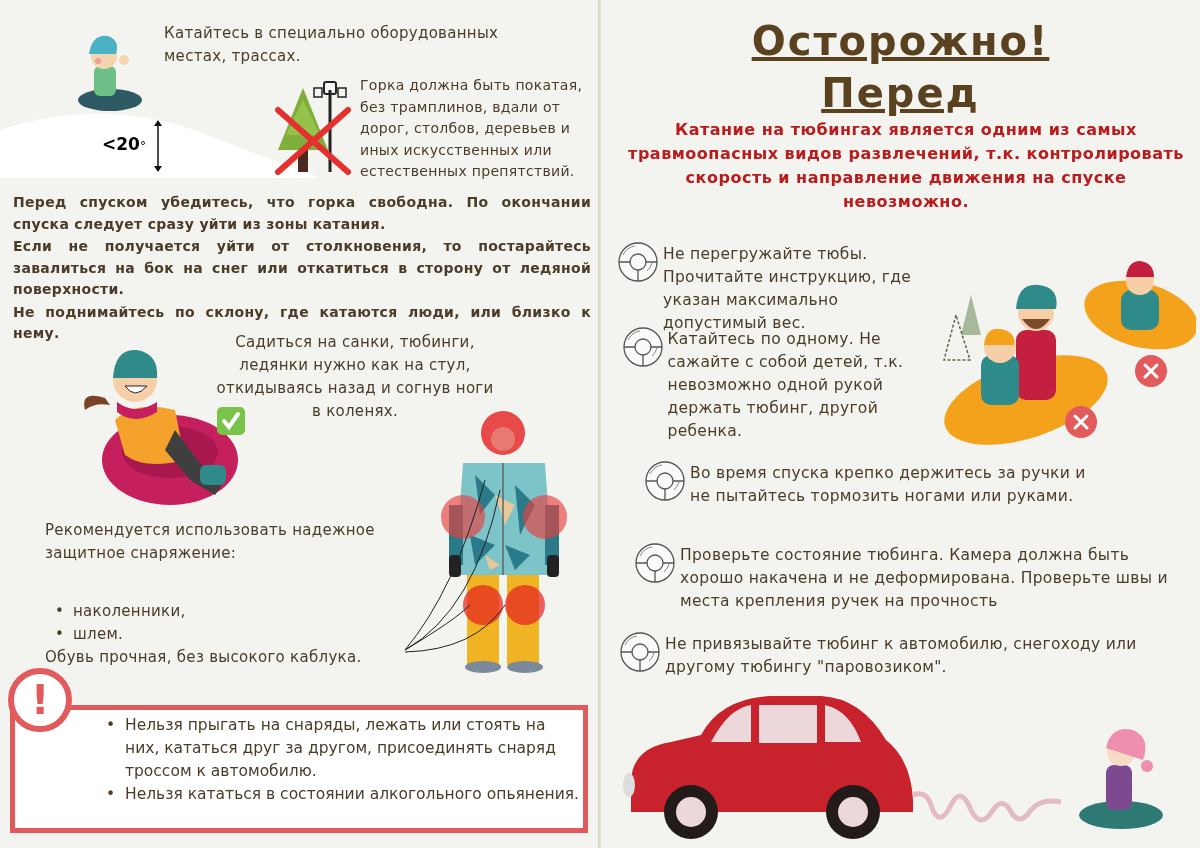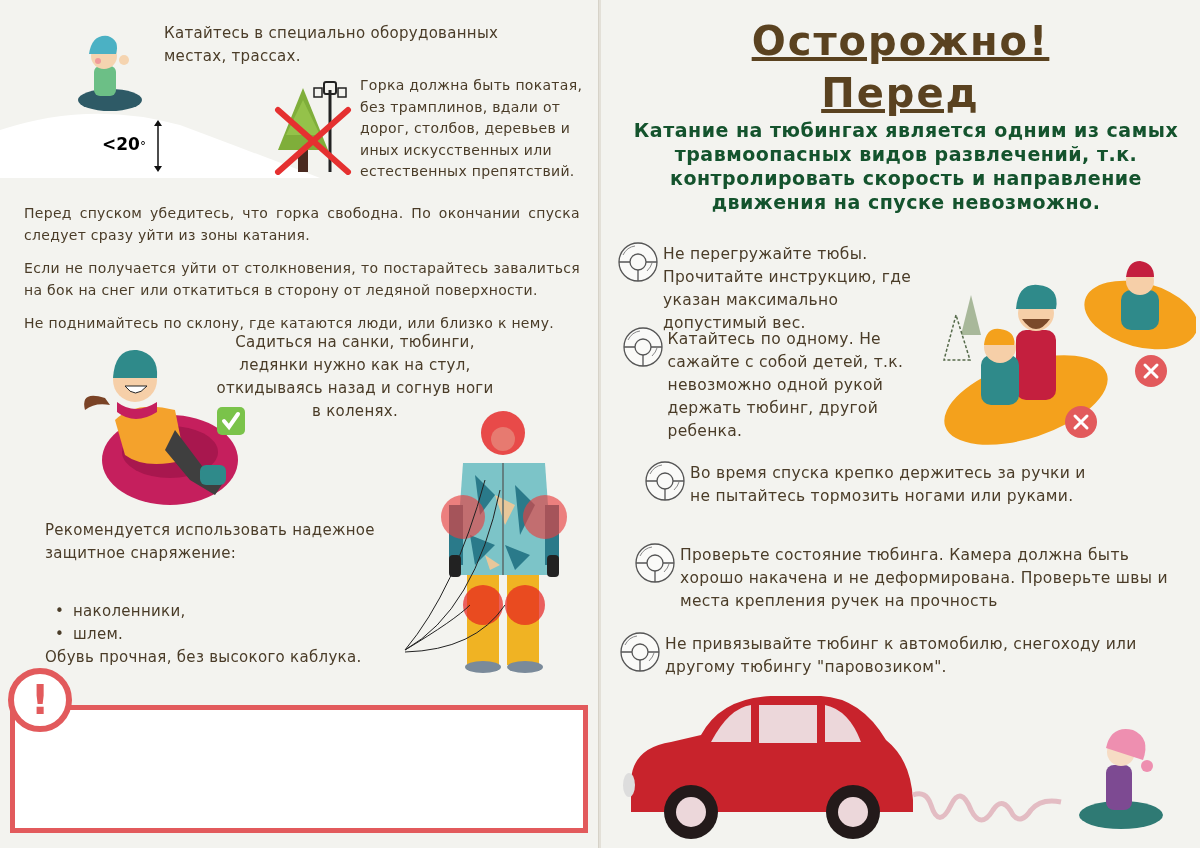--- a/index.html
+++ b/index.html
@@ -17,21 +17,21 @@
   .abs { position: absolute; }
   .txt { font-size: 15px; line-height: 23px; color: #4a3c28; letter-spacing: 0.3px; }
 
   
   .hill { position: absolute; left: 0; top: 100px; width: 320px; height: 80px; }
   .temp-label { position: absolute; left: 102px; top: 134px; font-size: 17px; font-weight: bold; color: #000000; text-align: center; }
   .temp-label small { font-size: 12px; font-weight: normal; }
   .t1 { left: 164px; top: 22px; width: 400px; }
   .t2 { left: 360px; top: 75px; width: 240px; font-size: 14px; line-height: 21.5px; }
   .para { left: 12px; top: 191px; width: 580px; font-size: 14px; line-height: 21.5px; text-align: justify; text-align-last: left; }
-  .para p { margin: 12px; }
+  .para p { margin: 1px; font-weight: bold; }
   .sit { left: 210px; top: 331px; width: 290px; text-align: center; line-height: 23px; }
   .gear { left: 45px; top: 519px; width: 380px; }
   .gear ul { list-style: none; margin-top: 35px; }
   .gear li { padding-left: 28px; position: relative; }
   .gear li::before { content: "•"; position: absolute; left: 10px; }
 
   .warn-box {
     position: absolute; left: 10px; top: 705px; width: 578px; height: 128px;
     border: 5px solid #e25a5c; background: #ffffff;
   }
@@ -42,21 +42,21 @@
     font-size: 40px; font-weight: bold; color: #e25a5c; font-family: "DejaVu Sans", sans-serif;
   }
   .warn-list { position: absolute; left: 100px; top: 714px; width: 480px; font-size: 15.5px; line-height: 23px; list-style: none; }
   .warn-list li { position: relative; padding-left: 25px; }
   .warn-list li::before { content: "•"; position: absolute; left: 6px; }
 
   
   .title { position: absolute; left: 0; width: 599px; text-align: center; font-weight: bold; color: #5a4220; font-size: 40px; letter-spacing: 2px; text-decoration: underline; }
   .title1 { top: 18px; }
   .title2 { top: 70px; }
-  .subtitle { position: absolute; left: 20px; top: 118px; width: 570px; text-align: center; font-weight: bold; color: #14532d; font-size: 19px; line-height: 24px; letter-spacing: 0.5px; }
+  .subtitle { position: absolute; left: 20px; top: 118px; width: 570px; text-align: center; font-weight: bold; color: #b91c1c; font-size: 16px; line-height: 24px; letter-spacing: 0.5px; }
   .rule { position: absolute; left: 16px; display: flex; justify-content: center; }
   .rule .ring { width: 42px; height: 42px; flex: 0 0 42px; margin-right: 4px; margin-top: -2px; }
   .rule .rtxt { font-size: 15.5px; line-height: 23px; color: #4a3c28; letter-spacing: 0.3px; }
 </style>
 </head>
 <body>
 
 <div class="page page-left">
 
   <svg class="hill" viewBox="0 0 320 80" preserveAspectRatio="none">
@@ -147,20 +147,24 @@
     <div>Рекомендуется использовать надежное защитное снаряжение:</div>
     <ul>
       <li>наколенники,</li>
       <li>шлем.</li>
     </ul>
     <div>Обувь прочная, без высокого каблука.</div>
   </div>
 
   <div class="warn-box"></div>
   <div class="warn-circle">!</div>
+  <ul class="warn-list">
+    <li>Нельзя прыгать на снаряды, лежать или стоять на них, кататься друг за другом, присоединять снаряд тросcом к автомобилю.</li>
+    <li>Нельзя кататься в состоянии алкогольного опьянения.</li>
+  </ul>
 </div>
 
 <div class="divider"></div>
 
 <div class="page page-right">
   <div class="title title1">Осторожно!</div>
   <div class="title title2">Перед</div>
   <div class="subtitle">Катание на тюбингах является одним из самых травмоопасных видов развлечений, т.к. контролировать скорость и направление движения на спуске невозможно.</div>
 
   <div class="rule" style="top:243px;width:320px;">

